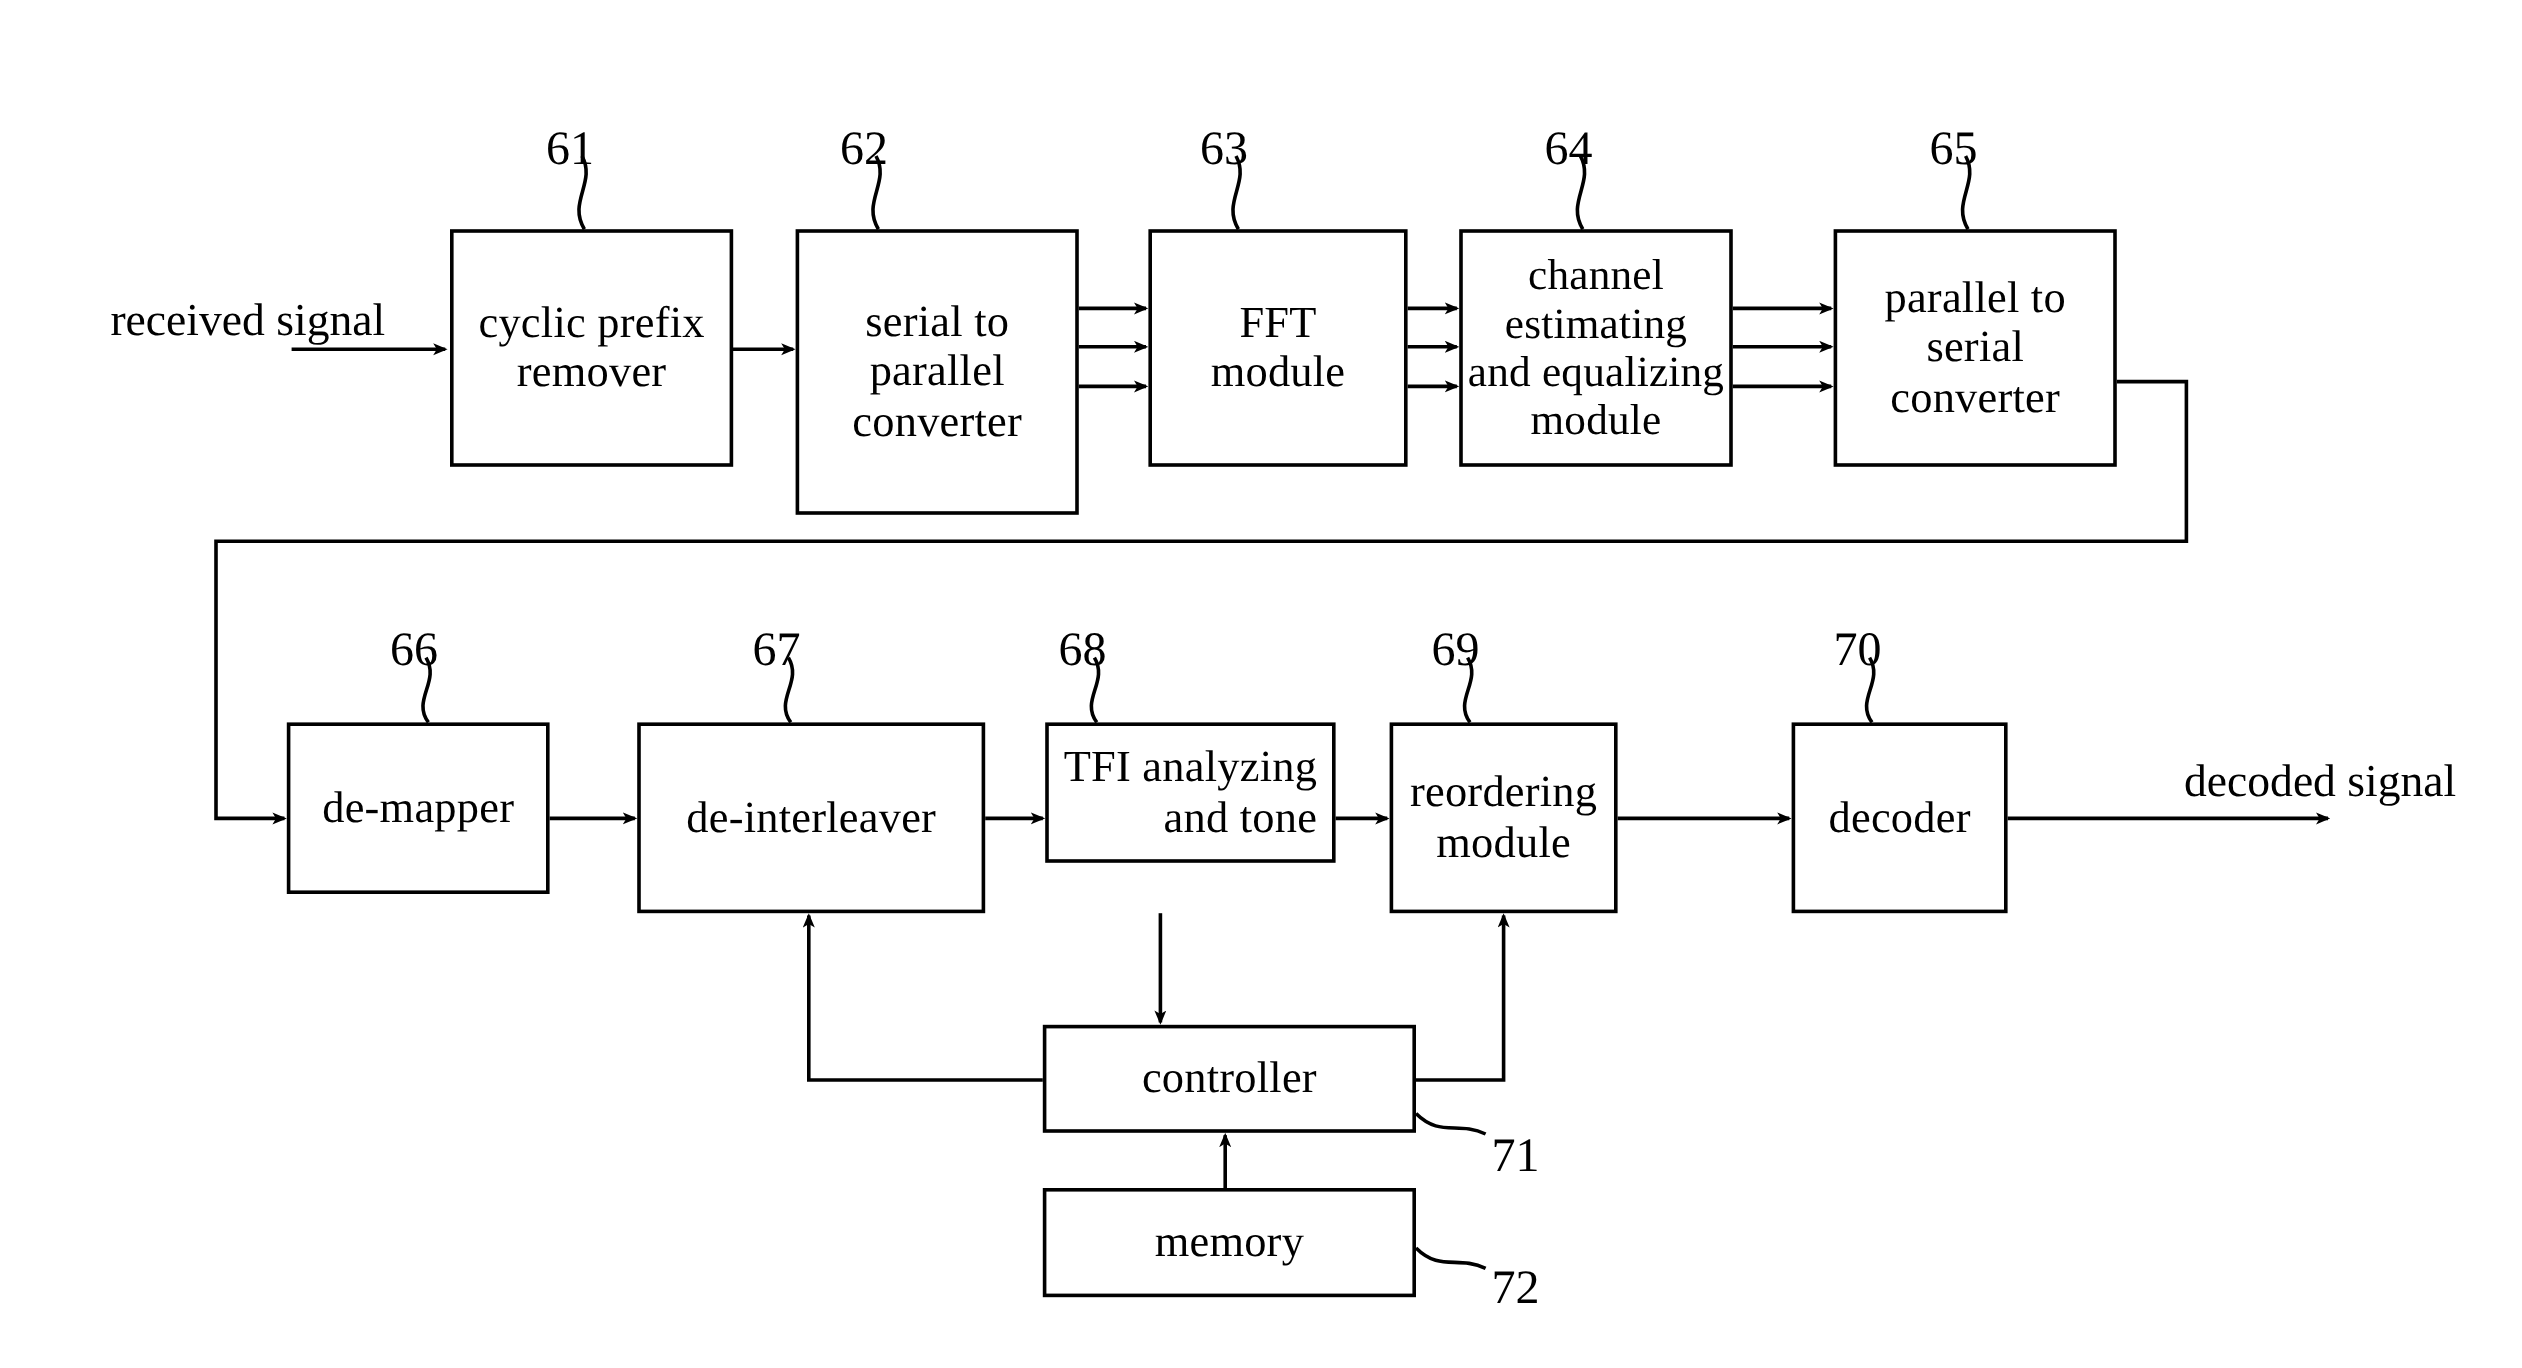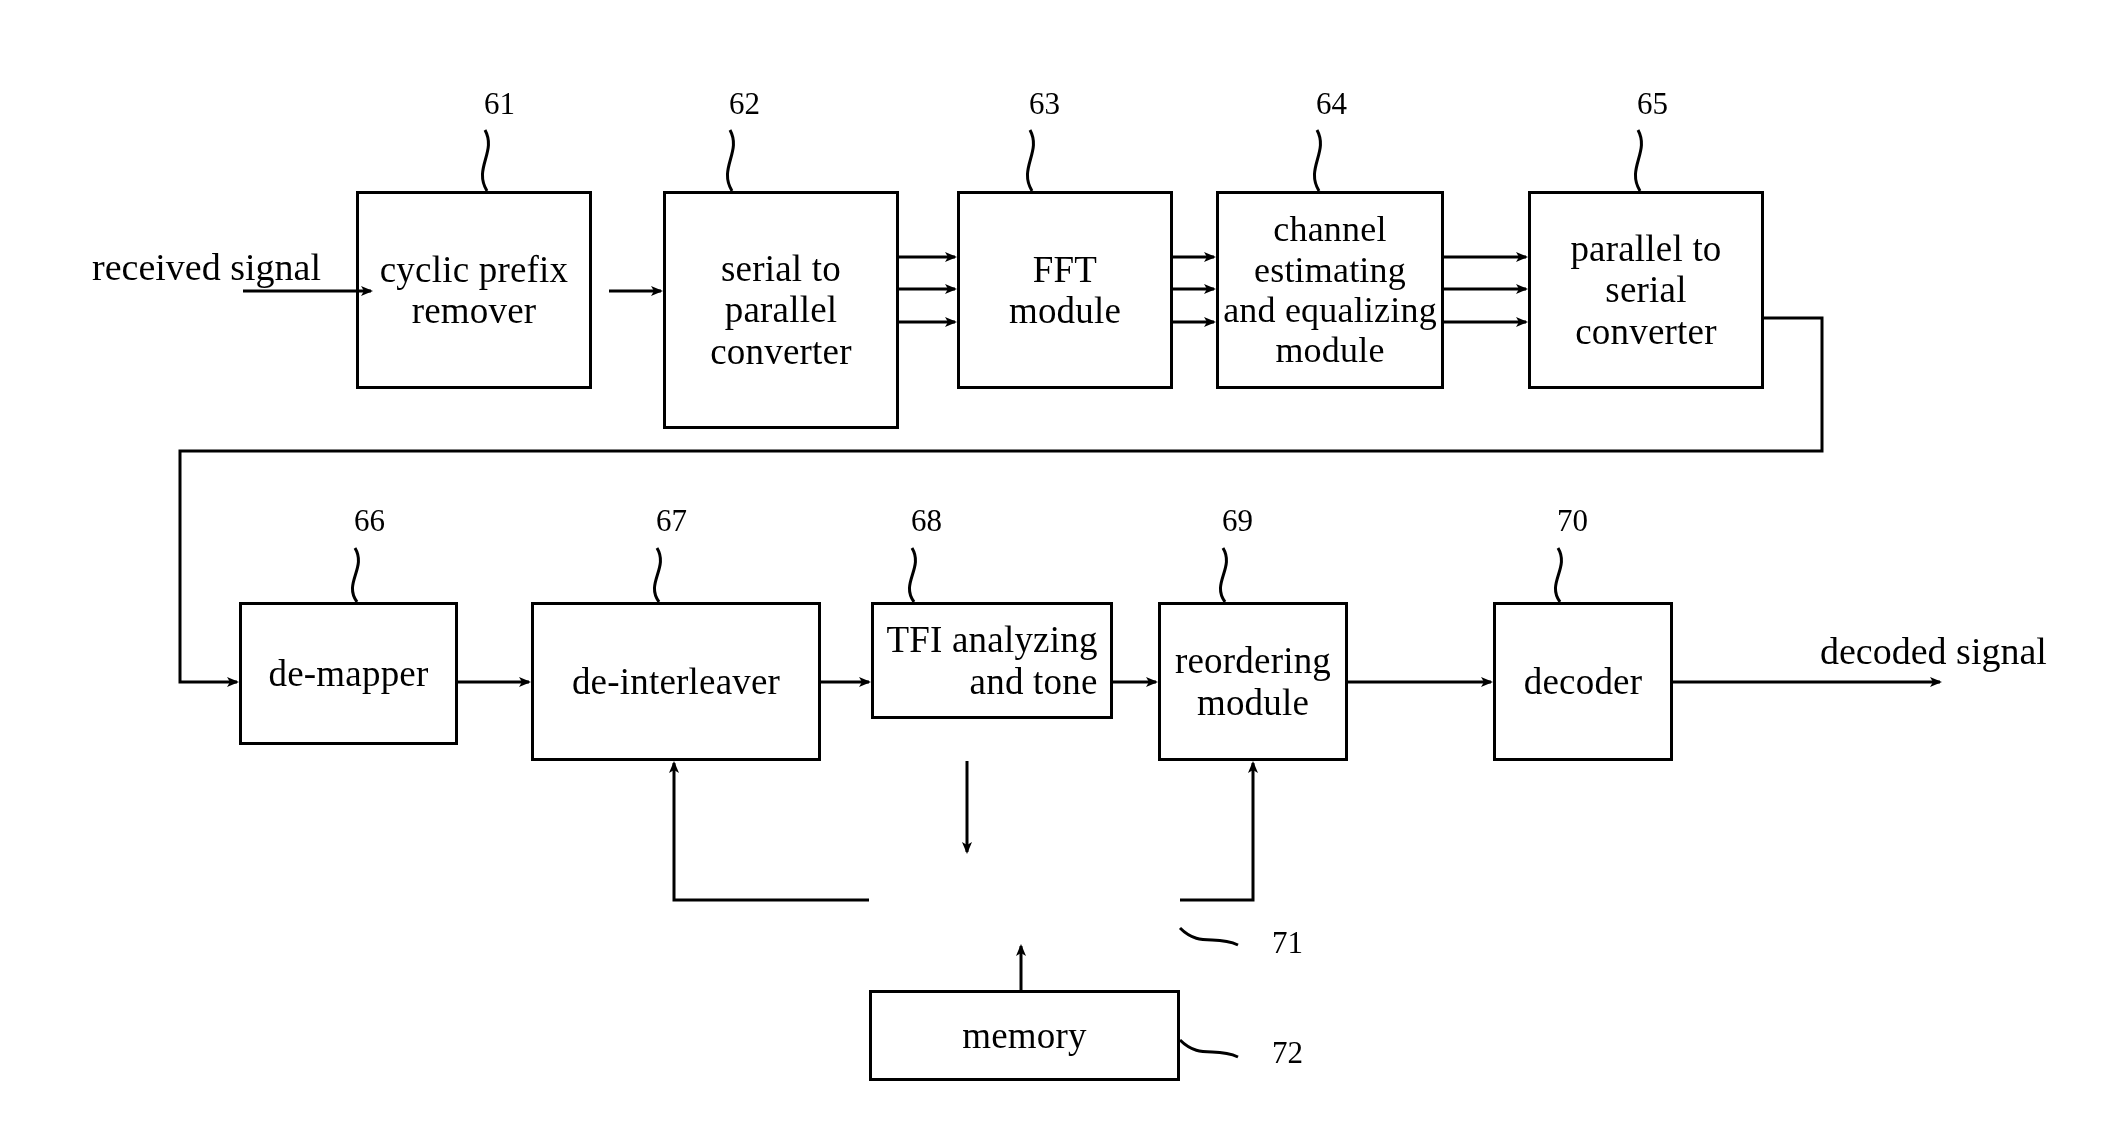--- a/index.html
+++ b/index.html
@@ -21,24 +21,25 @@
     text-align:center;
     background:#fff;
     font-size:37px;
     line-height:1.12;
     letter-spacing:.2px;
     padding:0 4px;
   }
   .box.small{font-size:36px;}
   .reflabel{
     position:absolute;
-    font-size:31px;
+    font-size:40px;
     line-height:1;
-    text-align:right;
+    text-align:left;
     white-space:nowrap;
+    margin-top:16px;
   }
   .freetext{
     position:absolute;
     font-size:38px;
     line-height:1;
     white-space:nowrap;
   }
   svg.overlay{position:absolute;left:0;top:0;width:2102px;height:1140px;pointer-events:none;}
 </style>
 </head>
@@ -57,21 +58,21 @@
   <div class="reflabel" style="left:882px; top:505px; width:60px;">68</div>
   <div class="reflabel" style="left:1193px; top:505px; width:60px;">69</div>
   <div class="reflabel" style="left:1528px; top:505px; width:60px;">70</div>
 
   <div class="reflabel" style="left:1243px; top:927px; width:60px;">71</div>
   <div class="reflabel" style="left:1243px; top:1037px; width:60px;">72</div>
 
   <div class="freetext" style="left:92px; top:248px;">received signal</div>
   <div class="freetext" style="left:1820px; top:632px;">decoded signal</div>
 
-  <div class="box" style="left:356px; top:191px; width:236px; height:198px;">
+  <div class="box" style="left:375px; top:191px; width:236px; height:198px;">
     <div>
       <div>cyclic prefix</div>
       <div>remover</div>
     </div>
   </div>
 
   <div class="box" style="left:663px; top:191px; width:236px; height:238px;">
     <div>
       <div>serial to</div>
       <div>parallel</div>
@@ -128,20 +129,25 @@
       <div>module</div>
     </div>
   </div>
 
   <div class="box" style="left:1493px; top:602px; width:180px; height:159px;">
     <div>
       <div>decoder</div>
     </div>
   </div>
 
+  <div class="box" style="left:869px; top:854px; width:311px; height:90px;">
+    <div>
+      <div>controller</div>
+    </div>
+  </div>
 
   <div class="box" style="left:869px; top:990px; width:311px; height:91px;">
     <div>
       <div>memory</div>
     </div>
   </div>
 
   <svg class="overlay" viewBox="0 0 2102 1140" xmlns="http://www.w3.org/2000/svg">
     <defs>
       <marker id="ah" markerWidth="12" markerHeight="12" refX="10" refY="5" orient="auto" markerUnits="userSpaceOnUse">

